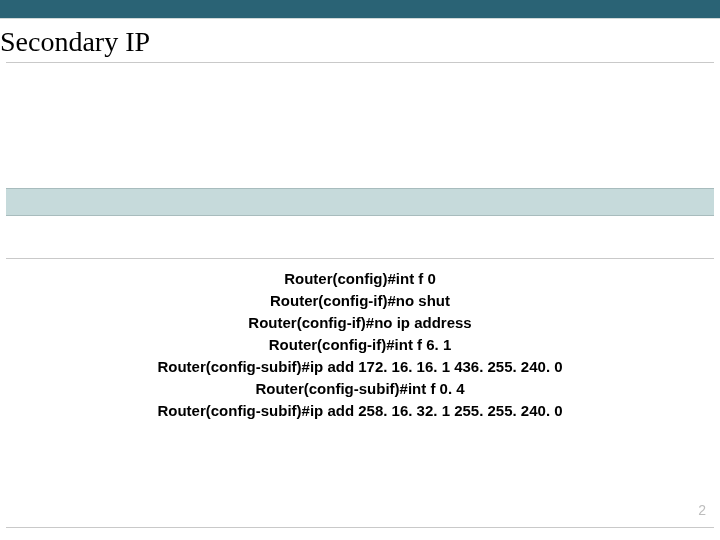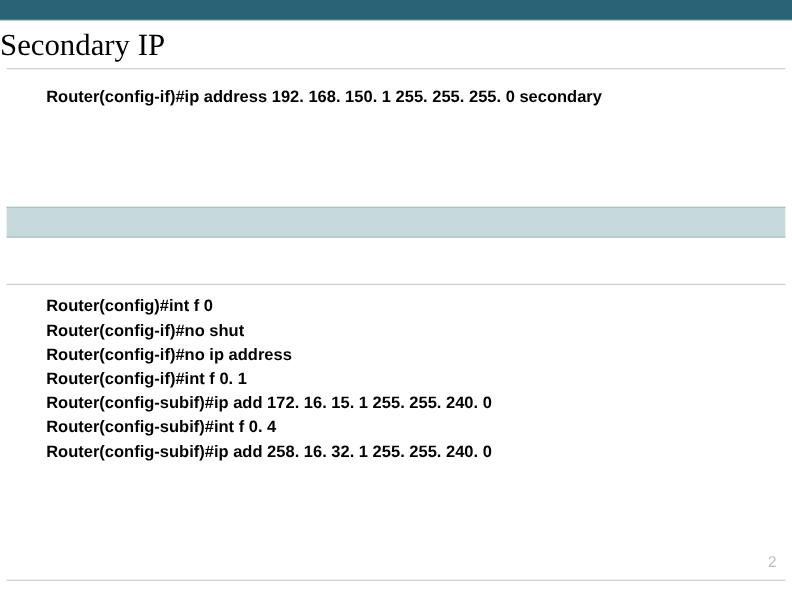--- a/index.html
+++ b/index.html
@@ -74,20 +74,21 @@
     border-top: 1px solid #c9c9c9;
   }
   .block-2 {
     position: absolute;
     left: 42px;
     right: 42px;
     top: 268px;
     font-size: 15px;
     font-weight: 700;
     line-height: 22px;
+    text-align: center;
   }
   .block-2 div { white-space: pre; }
   .page-num {
     position: absolute;
     right: 14px;
     bottom: 22px;
     font-size: 14px;
     color: #bdbdbd;
   }
   .bottom-rule {
@@ -101,33 +102,30 @@
 </style>
 </head>
 <body>
 
 <div class="slide">
   <div class="topbar"></div>
 
   <div class="section-title title-1">Secondary IP</div>
   <div class="rule-1"></div>
 
-  <div class="block-1">
-    <div>Router(config-if)#ip address 192. 168. 150. 1 255. 255. 255. 0 secondary</div>
-  </div>
 
   <div class="band"></div>
 
   <div class="rule-2"></div>
 
   <div class="block-2">
     <div>Router(config)#int f 0</div>
     <div>Router(config-if)#no shut</div>
     <div>Router(config-if)#no ip address</div>
-    <div>Router(config-if)#int f 0. 1</div>
-    <div>Router(config-subif)#ip add 172. 16. 15. 1 255. 255. 240. 0</div>
+    <div>Router(config-if)#int f 6. 1</div>
+    <div>Router(config-subif)#ip add 172. 16. 16. 1 436. 255. 240. 0</div>
     <div>Router(config-subif)#int f 0. 4</div>
     <div>Router(config-subif)#ip add 258. 16. 32. 1 255. 255. 240. 0</div>
   </div>
 
   <div class="page-num">2</div>
   <div class="bottom-rule"></div>
 </div>
 
 </body></html>

